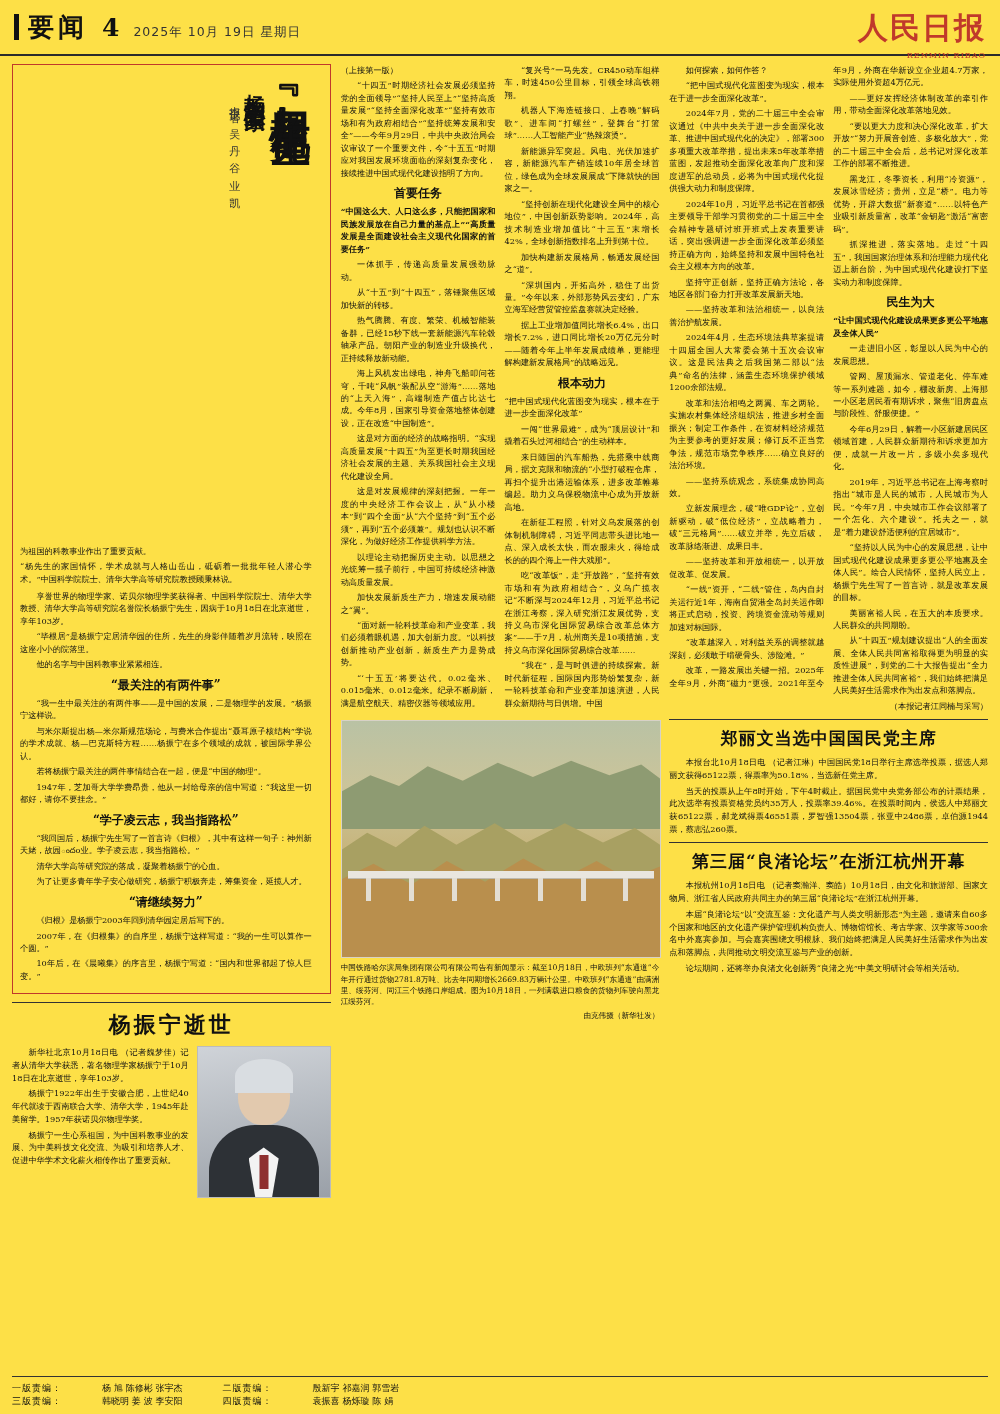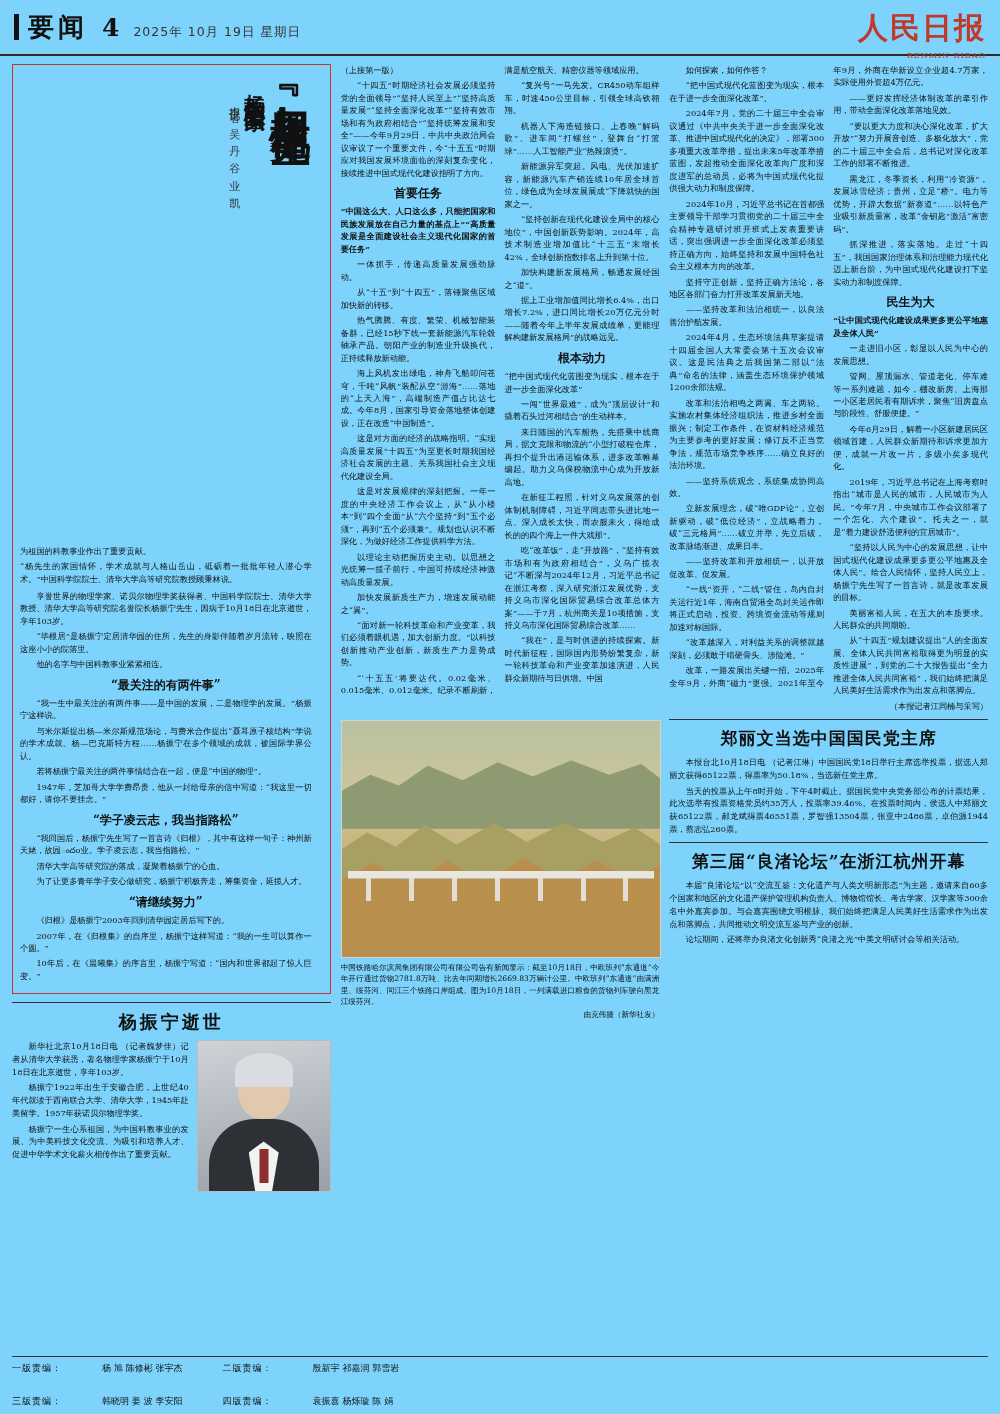--- a/index.html
+++ b/index.html
@@ -1,17 +1,17 @@
 <!DOCTYPE html>
 <html><head>
 <meta charset="utf-8">
 <style>
   html,body{margin:0;padding:0;background:#f2efe9;}
   body{width:1000px;height:1414px;font-family:"DejaVu Sans","Liberation Sans",sans-serif;color:#111;}
-  .page{position:relative;width:1000px;height:1414px;background:#7dd3fc;overflow:hidden;}
+  .page{position:relative;width:1000px;height:1414px;background:#fde047;overflow:hidden;}
 
   
   .masthead{position:relative;height:56px;border-bottom:2px solid #2b2b2b;display:flex;align-items:center;padding:0 14px;box-sizing:border-box;}
   .mh-left{display:flex;align-items:baseline;gap:14px;}
   .mh-title{font-family:"DejaVu Serif","Liberation Serif",serif;font-weight:bold;font-size:26px;letter-spacing:4px;border-left:5px solid #111;padding-left:9px;line-height:1;}
   .mh-page{font-family:"DejaVu Serif",serif;font-size:25px;font-weight:bold;}
   .mh-date{font-size:12.5px;color:#333;letter-spacing:1px;}
   .mh-logo{position:absolute;right:14px;top:8px;font-family:"DejaVu Serif","Liberation Serif",serif;font-weight:bold;font-size:30px;color:#c0392b;letter-spacing:2px;}
   .mh-logo .sub{display:block;font-size:8px;color:#c0392b;letter-spacing:1px;text-align:right;margin-top:2px;font-weight:normal;}
 
@@ -35,21 +35,21 @@
   .col-text h4{margin:5px 0 3px 0;font-size:12px;text-align:center;font-weight:bold;}
 
   .two-col{column-count:2;column-gap:9px;}
   .one-col{column-count:1;}
   .lead-line{font-size:8.2px;line-height:1.5;font-family:"DejaVu Serif",serif;text-align:justify;}
 
   .rule{border-top:1px solid #333;margin:7px 0;}
 
   
   .obit{margin-top:8px;}
-  .obit h3{font-family:"DejaVu Serif",serif;font-size:18px;text-align:center;font-weight:bold;margin:6px 0 6px;letter-spacing:3px;}
+  .obit h3{font-family:"DejaVu Serif",serif;font-size:22px;text-align:center;font-weight:bold;margin:6px 0 6px;letter-spacing:3px;}
   .obit-body{display:flex;gap:8px;}
   .obit-text{flex:1;font-family:"DejaVu Serif",serif;font-size:8.2px;line-height:1.55;text-align:justify;}
   .obit-text p{margin:0 0 3px 0;text-indent:2em;}
   .portrait{width:132px;height:150px;background:linear-gradient(170deg,#cfd3d8,#9aa0a8);position:relative;overflow:hidden;border:1px solid #bbb;}
   .portrait .head{position:absolute;left:50%;top:18px;width:52px;height:60px;background:#e2c9ae;border-radius:50% 50% 45% 45%;transform:translateX(-50%);}
   .portrait .hair{position:absolute;left:50%;top:12px;width:58px;height:34px;background:#d9dde1;border-radius:50% 50% 0 0;transform:translateX(-50%);}
   .portrait .body2{position:absolute;left:50%;bottom:0;width:110px;height:72px;background:#2d3136;border-radius:46px 46px 0 0;transform:translateX(-50%);}
   .portrait .shirt{position:absolute;left:50%;bottom:0;width:30px;height:50px;background:#f3f3f3;transform:translateX(-50%) ;clip-path:polygon(50% 0,100% 22%,78% 100%,22% 100%,0 22%);}
   .portrait .tie{position:absolute;left:50%;bottom:8px;width:9px;height:34px;background:#8e2f2f;transform:translateX(-50%);}
 
@@ -64,21 +64,21 @@
   .pier{position:absolute;top:7px;width:5px;height:23px;background:#e3ded3;}
   .caption{font-size:7.6px;line-height:1.5;font-family:"DejaVu Serif",serif;text-align:justify;margin-top:4px;}
   .credit{font-size:7.6px;text-align:right;font-family:Liberation Sans, sans-serif;margin-top:3px;}
 
   
   .news-h{font-family:"DejaVu Serif",serif;font-size:17px;font-weight:bold;text-align:center;letter-spacing:1px;margin:6px 0 6px;}
   .news-b{font-family:"DejaVu Serif",serif;font-size:8.2px;line-height:1.55;text-align:justify;}
   .news-b p{margin:0 0 3px 0;text-indent:2em;}
 
   
-  .footer{position:absolute;left:12px;right:12px;bottom:6px;border-top:1px solid #333;padding-top:5px;font-family:"DejaVu Serif",serif;font-size:9px;display:flex;flex-wrap:wrap;gap:20px 30px;}
+  .footer{position:absolute;left:12px;right:12px;bottom:6px;border-top:1px solid #333;padding-top:5px;font-family:"DejaVu Serif",serif;font-size:9px;display:flex;flex-wrap:wrap;gap:0 30px;}
   .footer span.k{letter-spacing:1px;}
   .footer-row{display:flex;gap:40px;width:100%;}
 </style>
 </head>
 <body>
 
 <div class="page">
 
   <div class="masthead">
     <div class="mh-left">
@@ -164,36 +164,37 @@
         <p>这是对发展规律的深刻把握。一年一度的中央经济工作会议上，从“从小楼本”到“四个全面”从“六个坚持”到“五个必须”，再到“五个必须兼”。规划也认识不断深化，为做好经济工作提供科学方法。</p>
         <p>以理论主动把握历史主动。以思想之光统筹一揽子前行，中国可持续经济神激动高质量发展。</p>
         <p>加快发展新质生产力，增速发展动能之“翼”。</p>
         <p>“面对新一轮科技革命和产业变革，我们必须着眼机遇，加大创新力度。”以科技创新推动产业创新，新质生产力是势成势。</p>
         <p>“‘十五五’将要达代。0.02毫米、0.015毫米、0.012毫米。纪录不断刷新，满是航空航天、精密仪器等领域应用。</p>
         <p>“复兴号”一马先发。CR450动车组样车，时速450公里目标，引领全球高铁翱翔。</p>
         <p>机器人下海造链接口、上春晚“解码歌”、进车间“打螺丝”，登舞台“打篮球”……人工智能产业“热辣滚烫”。</p>
         <p>新能源异军突起。风电、光伏加速扩容，新能源汽车产销连续10年居全球首位，绿色成为全球发展展成“下降就快的国家之一。</p>
         <p>“坚持创新在现代化建设全局中的核心地位”，中国创新跃势影响。2024年，高技术制造业增加值比“十三五”末增长42%，全球创新指数排名上升到第十位。</p>
         <p>加快构建新发展格局，畅通发展经国之“道”。</p>
+        <p>“深圳国内，开拓高外，稳住了出货量。”今年以来，外部形势风云变幻，广东立海军经营贸管控监盘赛就决定经验。</p>
         <p>据上工业增加值同比增长6.4%，出口增长7.2%，进口同比增长20万亿元分时——随着今年上半年发展成绩单，更能理解构建新发展格局”的战略远见。</p>
         <p></p>
         <p></p>
         <p></p>
         <p></p>
 
         <h4>根本动力</h4>
         <p style="text-indent:0;font-weight:normal">“把中国式现代化蓝图变为现实，根本在于进一步全面深化改革”</p>
         <p>一闯“世界最难”，成为“顶层设计”和撬着石头过河相结合”的生动样本。</p>
         <p>来日随国的汽车船热，先搭乘中线商局，据文克限和物流的“小型打破程仓库，再扫个提升出港运输体系，进多改革帷幕编起。助力义乌保税物流中心成为开放新高地。</p>
         <p>在新征工程照，针对义乌发展落的创体制机制障碍，习近平同志带头进比地一点、深入成长太快，而农服未火，得给成长的的四个海上一件大戏那”。</p>
         <p>吃“改革饭”，走“开放路”，“坚持有效市场和有为政府相结合”，义乌广揽衣记“不断深与2024年12月，习近平总书记在浙江考察，深入研究浙江发展优势，支持义乌市深化国际贸易综合改革总体方案”——于7月，杭州商关是10项措施，支持义乌市深化国际贸易综合改革……</p>
         <p>“我在”，是与时俱进的持续探索。新时代新征程，国际国内形势纷繁复杂，新一轮科技革命和产业变革加速演进，人民群众新期待与日俱增。中国</p>
       </div>
 
-      <div style="margin-top:23px">
+      <div style="margin-top:8px">
         <div class="photo">
           <div class="sky"></div>
           <div class="ridge1"></div>
           <div class="ridge2"></div>
           <div class="ridge3"></div>
           <div class="viaduct">
             <div class="deck"></div>
             <div class="pier" style="left:6%"></div>
             <div class="pier" style="left:20%"></div>
             <div class="pier" style="left:34%"></div>
@@ -250,20 +251,21 @@
           <p>本报台北10月18日电 （记者江琳）中国国民党18日举行主席选举投票，据选人郑丽文获得65122票，得票率为50.18%，当选新任党主席。</p>
           <p>当天的投票从上午8时开始，下午4时截止。据国民党中央党务部公布的计票结果，此次选举有投票资格党员约35万人，投票率39.46%。在投票时间内，侯选人中郑丽文获65122票，郝龙斌得票46551票，罗智强13504票，张亚中2486票，卓伯源1944票，蔡志弘260票。</p>
         </div>
       </div>
 
       <div class="rule"></div>
 
       <div>
         <div class="news-h">第三届“良渚论坛”在浙江杭州开幕</div>
         <div class="news-b">
+          <p>本报杭州10月18日电 （记者窦瀚洋、窦皓）10月18日，由文化和旅游部、国家文物局、浙江省人民政府共同主办的第三届“良渚论坛”在浙江杭州开幕。</p>
           <p>本届“良渚论坛”以“交流互鉴：文化遗产与人类文明新形态”为主题，邀请来自60多个国家和地区的文化遗产保护管理机构负责人、博物馆馆长、考古学家、汉学家等300余名中外嘉宾参加。与会嘉宾围绕文明根脉、我们始终把满足人民美好生活需求作为出发点和落脚点，共同推动文明交流互鉴与产业的创新。</p>
           <p>论坛期间，还将举办良渚文化创新秀“良渚之光”中美文明研讨会等相关活动。</p>
         </div>
       </div>
     </div>
   </div>
 
   <div class="footer">
     <div class="footer-row">
       <span class="k">一版责编：</span>

